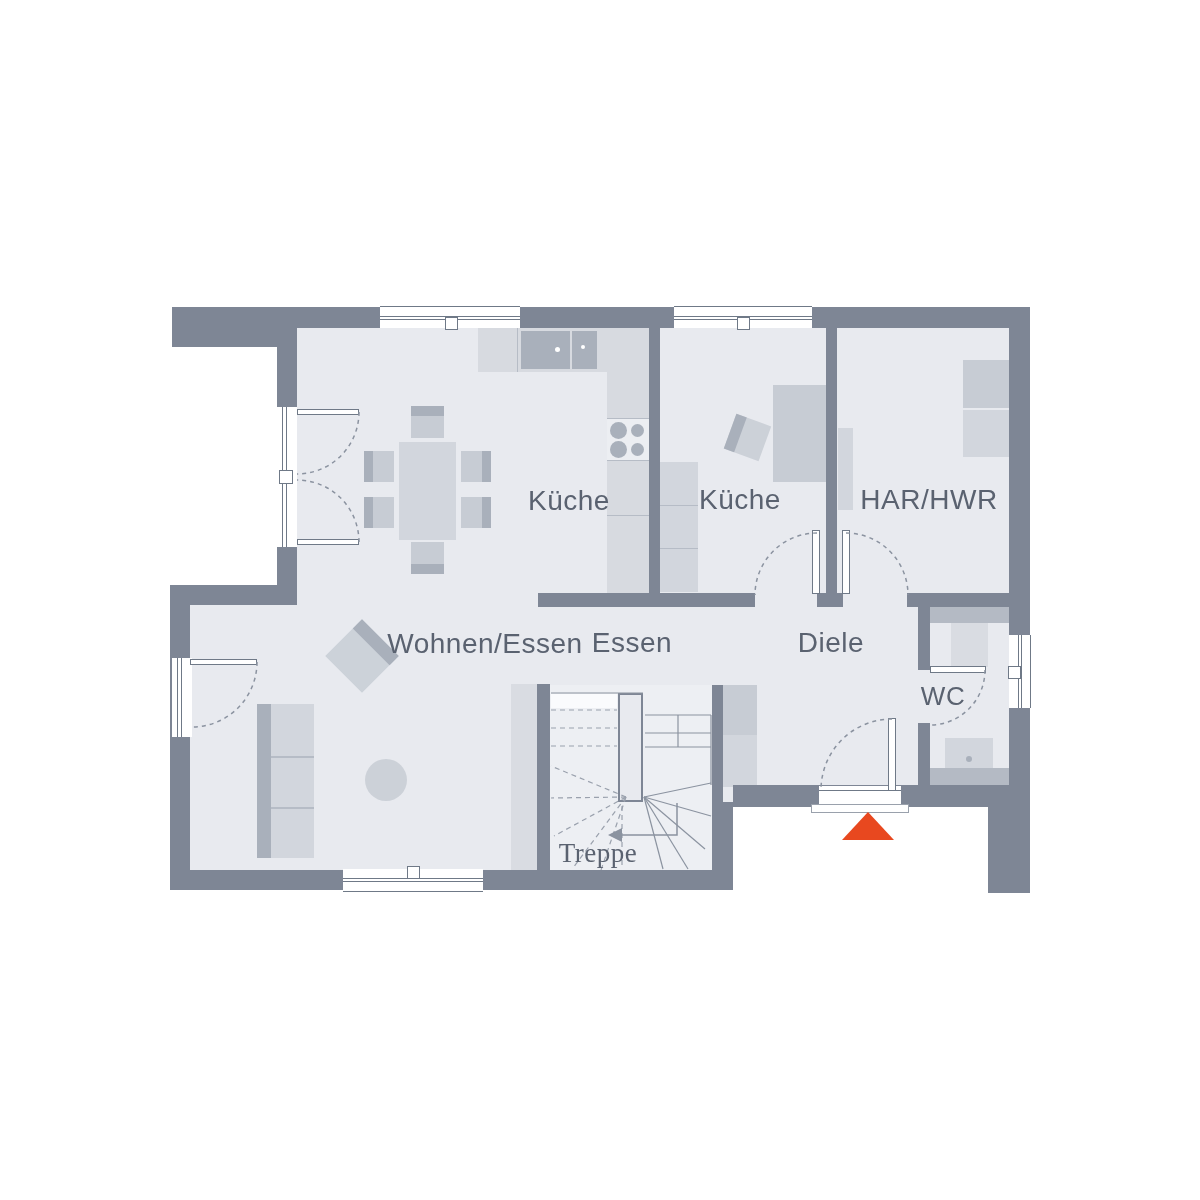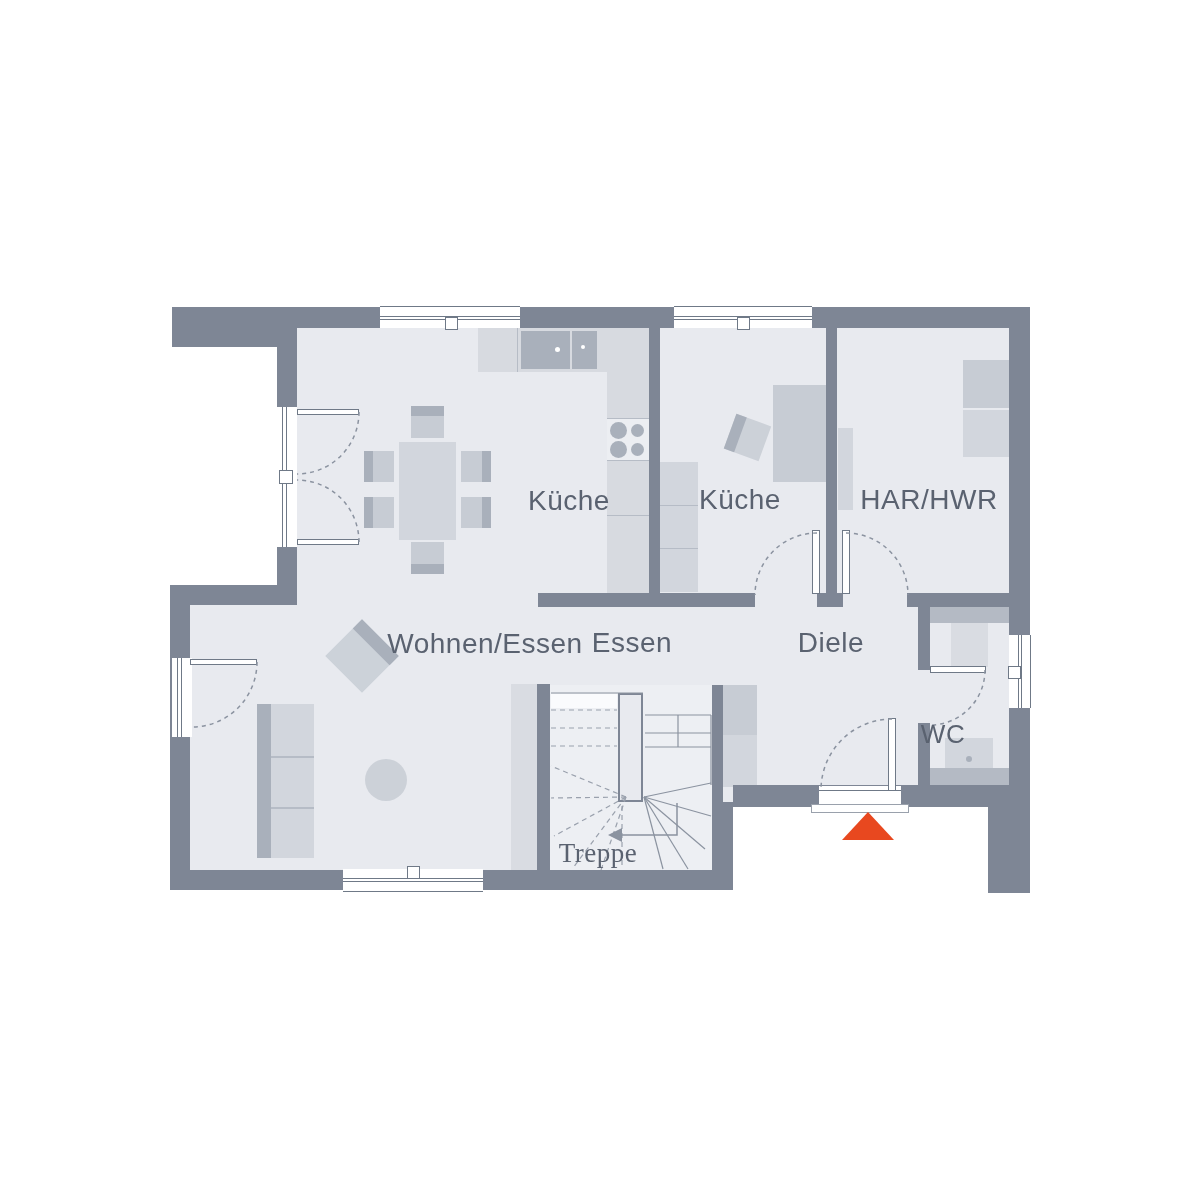--- a/index.html
+++ b/index.html
@@ -217,16 +217,16 @@
 
     <polygon points="868,812 842,840 894,840" fill="#e8481f"></polygon>
   </svg>
 
   <div class="room-label" style="left:553px;top:501px;margin-left:16px;">Küche</div>
   <div class="room-label" style="left:740px;top:500px;">Küche</div>
   <div class="room-label" style="left:929px;top:500px;">HAR/HWR</div>
   <div class="room-label" style="left:485px;top:644px;">Wohnen/Essen</div>
   <div class="room-label" style="left:632px;top:643px;">Essen</div>
   <div class="room-label" style="left:831px;top:643px;">Diele</div>
-  <div class="room-label small-label" style="left:943px;top:696px;margin-top:38px;">WC</div>
+  <div class="room-label small-label" style="left:943px;top:696px;">WC</div>
   <div class="room-label" style="left:598px;top:853px;font-size:27px;font-family:Liberation Serif, serif;">Treppe</div>
 
 </div>
 
 </body></html>

